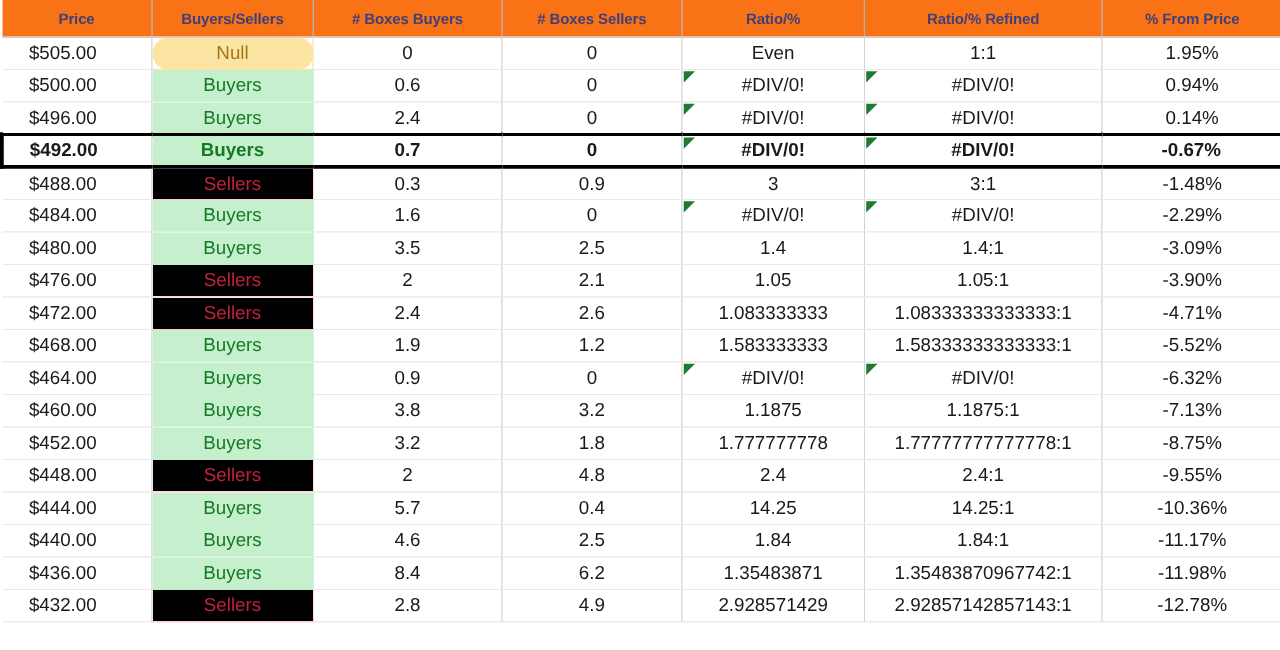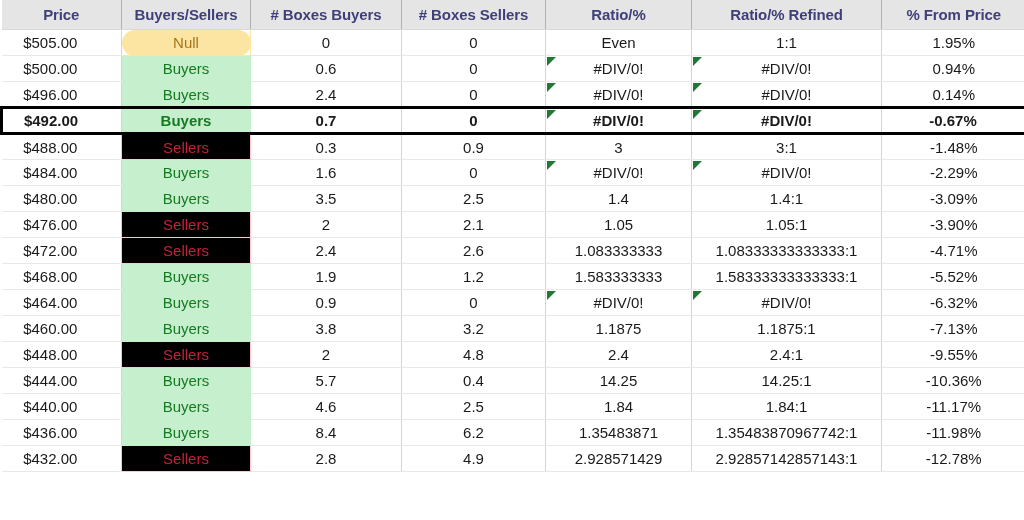--- a/index.html
+++ b/index.html
@@ -29,24 +29,24 @@
 
   table.grid col.c-price          { width: 120px; }
   table.grid col.c-bs             { width: 129px; }
   table.grid col.c-bb             { width: 151px; }
   table.grid col.c-bsl            { width: 144px; }
   table.grid col.c-ratio          { width: 146px; }
   table.grid col.c-ratioref       { width: 190px; }
   table.grid col.c-pct            { width: 144px; }
 
   thead th {
-    background: #e5e5e5;
+    background: #f97316;
     color: #3f3f7a;
     font-weight: bold;
-    font-size: 15px;
+    font-size: 12px;
     text-align: center;
     height: 29px;
     padding: 0;
     border-right: 1px solid #b0b0b0;
     border-bottom: 1px solid #d9d9d9;
     white-space: nowrap;
     letter-spacing: -0.1px;
   }
   thead th:last-child { border-right: none; }
 
@@ -245,20 +245,29 @@
         <tr>
           <td class="price"><span>$460.00</span></td>
           <td class="bs-buyers"><span>Buyers</span></td>
           <td><span>3.8</span></td>
           <td><span>3.2</span></td>
           <td><span>1.1875</span></td>
           <td><span>1.1875:1</span></td>
           <td><span>-7.13%</span></td>
         </tr>
         <tr>
+          <td class="price"><span>$452.00</span></td>
+          <td class="bs-buyers"><span>Buyers</span></td>
+          <td><span>3.2</span></td>
+          <td><span>1.8</span></td>
+          <td><span>1.777777778</span></td>
+          <td><span>1.77777777777778:1</span></td>
+          <td><span>-8.75%</span></td>
+        </tr>
+        <tr>
           <td class="price"><span>$448.00</span></td>
           <td class="bs-sellers"><span>Sellers</span></td>
           <td><span>2</span></td>
           <td><span>4.8</span></td>
           <td><span>2.4</span></td>
           <td><span>2.4:1</span></td>
           <td><span>-9.55%</span></td>
         </tr>
         <tr>
           <td class="price"><span>$444.00</span></td>

